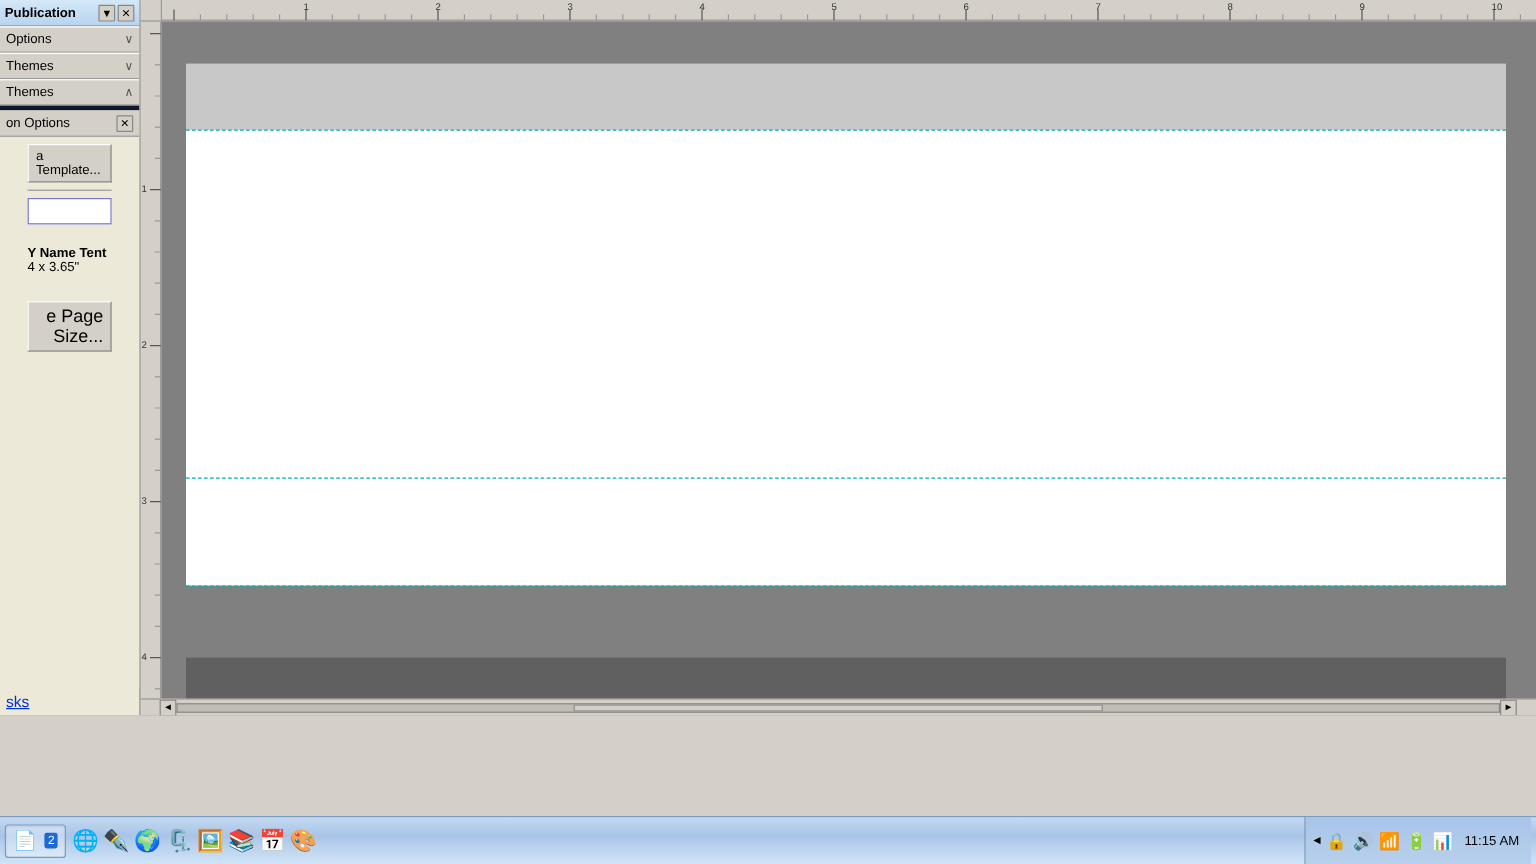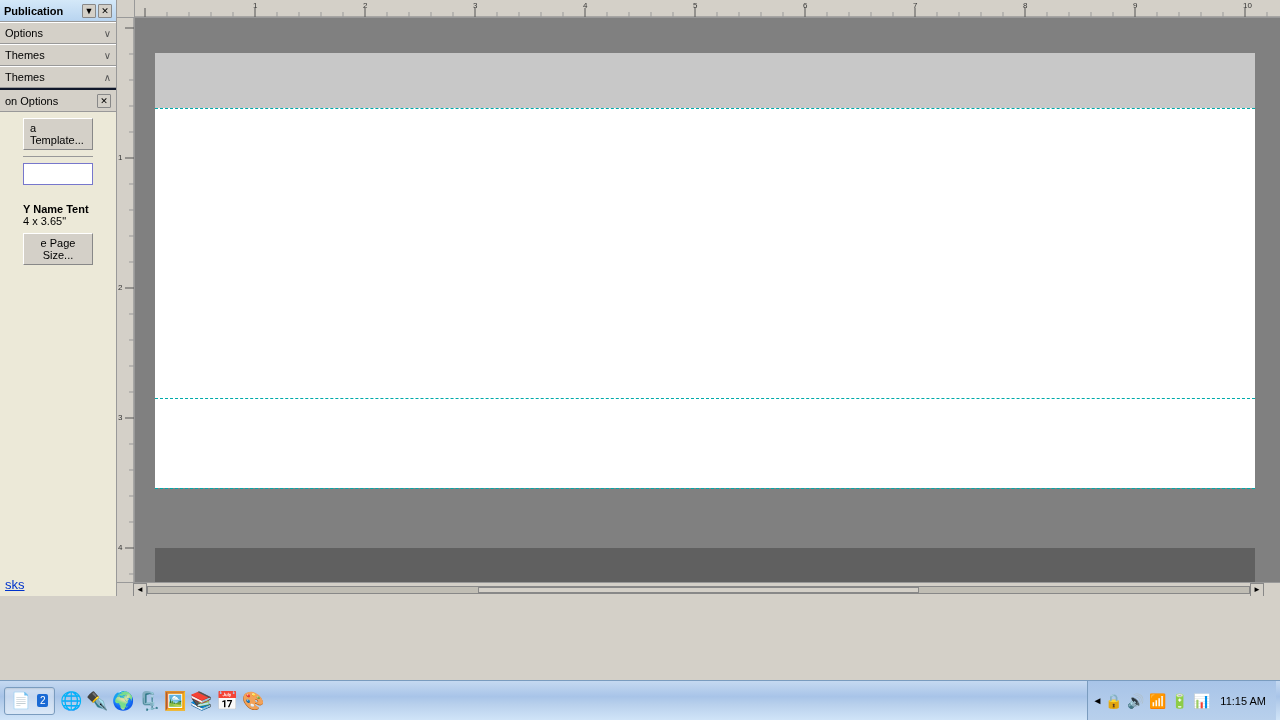--- a/index.html
+++ b/index.html
@@ -119,21 +119,21 @@
       font-size: 11px;
       color: #000;
     }
     .section-toggle {
       font-size: 10px;
       color: #555;
     }
 
     
     .pub-options-section {
-      border-top: 2px solid #0f172a;
+      border-top: 4px solid #0f172a;
       background: #ece9d8;
       flex: 1;
     }
     .pub-options-header {
       background: #d4d0c8;
       border-bottom: 1px solid #999;
       padding: 3px 5px;
       display: flex;
       align-items: center;
       justify-content: space-between;
@@ -178,26 +178,26 @@
       font-size: 11px;
       color: #000;
     }
 
     .page-size-btn {
       background: #d4d0c8;
       border: 1px solid #888;
       border-top-color: #fff;
       border-left-color: #fff;
       padding: 3px 6px;
-      font-size: 11px;
+      font-size: 15px;
       cursor: pointer;
       display: block;
       width: 100%;
-      text-align: center;
-      margin-top: 6px;
+      text-align: right;
+      margin-top: 22px;
     }
 
     .tasks-section {
       padding: 4px 5px;
       margin-top: auto;
     }
     .tasks-link {
       font-size: 13px;
       color: #0033cc;
       cursor: pointer;

